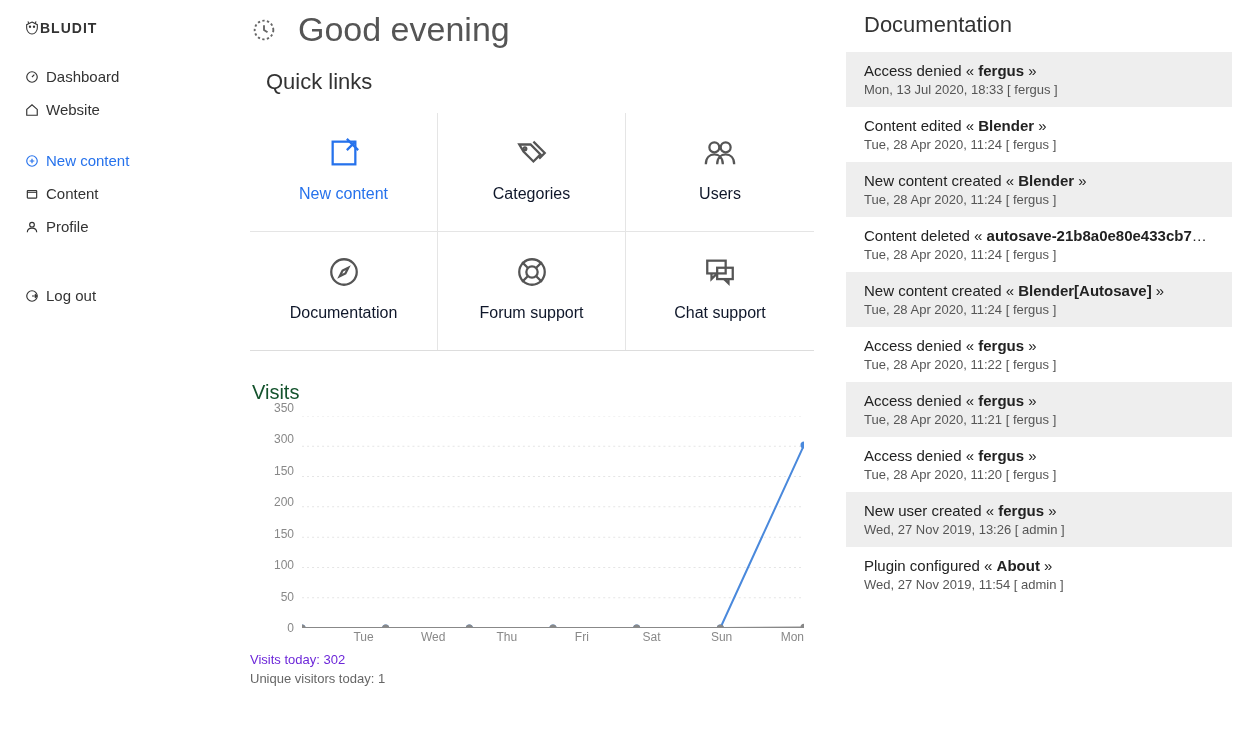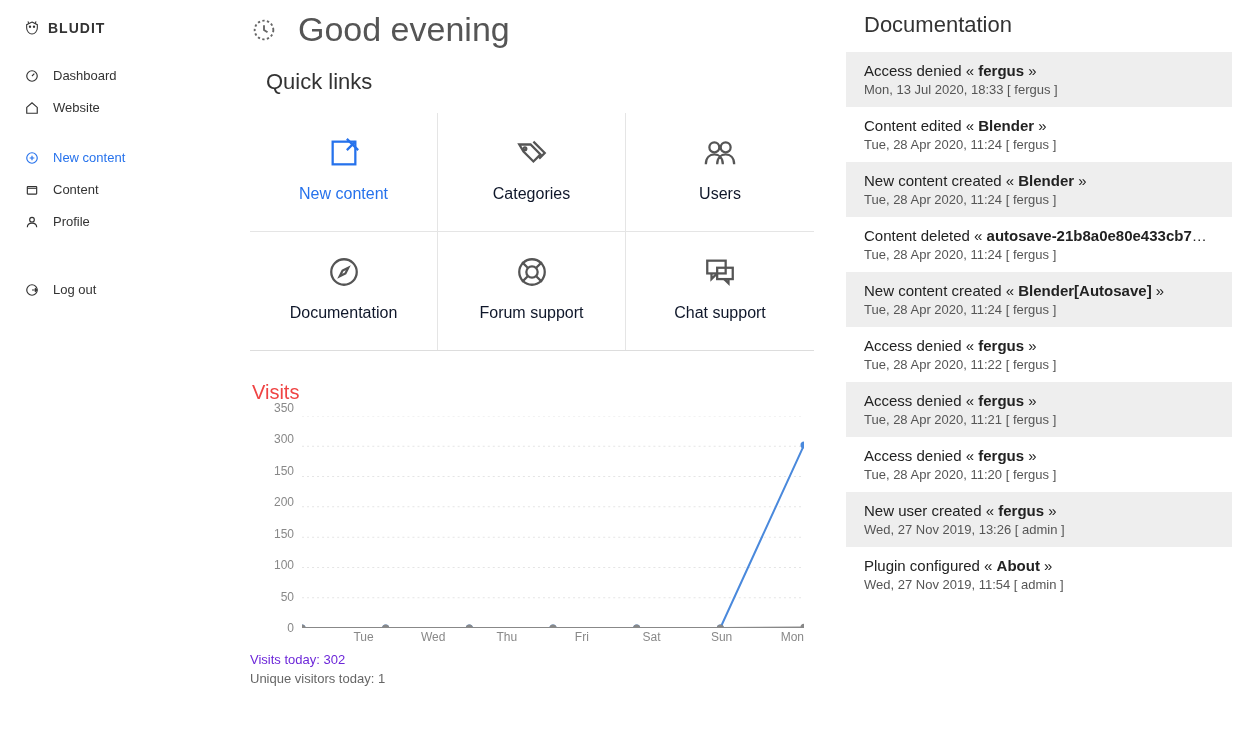--- a/index.html
+++ b/index.html
@@ -12,36 +12,35 @@
   }
   
   .sidebar {
     width: 230px;
     padding: 20px 0 20px 0;
     flex-shrink: 0;
   }
   .logo {
     display: flex;
     align-items: center;
-    gap: 8px;
     padding: 0 24px 24px 24px;
     font-weight: 600;
     letter-spacing: 1px;
     font-size: 14px;
     color: #333;
   }
   .nav-list { list-style: none; }
   .nav-item {
     padding: 8px 24px;
     display: flex;
-    align-items: flex-start;
-    gap: 13px;
+    align-items: flex-end;
+    gap: 6px;
     color: #333;
     cursor: pointer;
-    font-size: 13px;
+    font-size: 15px;
   }
   .nav-item.accent { color: #2672ec; }
   .nav-group-sep { height: 18px; }
   .nav-icon { width: 16px; height: 16px; display: inline-flex; align-items:center; justify-content:center; }
 
   
   .main {
     flex: 1;
     padding: 10px 30px 30px 20px;
     min-width: 0;
@@ -71,21 +70,21 @@
     padding: 22px 10px 28px 10px;
     cursor: pointer;
     position: relative;
   }
   .quicklink:not(:nth-child(3n)) { border-right: 1px solid #e5e5e5; }
   .quicklink:nth-child(-n+3) { border-bottom: 1px solid #e5e5e5; }
   .ql-icon { height: 36px; display:flex; align-items:center; justify-content:center; margin-bottom:14px; color:#555;}
   .ql-label { font-size: 16px; color:#0f172a; }
   .quicklink.accent .ql-icon, .quicklink.accent .ql-label { color:#2672ec; }
 
-  .visits-title { font-size:20px; font-weight:500; color:#ef4444; margin:30px 0 4px 2px; }
+  .visits-title { font-size:20px; font-weight:500; color:#14532d; margin:30px 0 4px 2px; }
   .chart-wrap { position:relative; height:240px; margin-left:2px; }
   .chart-ylabels { position:absolute; left:0; top:0; bottom:20px; width:46px; text-align:right; font-size:12px; color:#888;}
   .chart-ylabel { position:absolute; right:4px; transform:translateY(-50%);}
   .chart-plot { position:absolute; left:50px; right:10px; top:8px; bottom:20px; }
   .chart-grid line { stroke:#e5e5e5; stroke-dasharray:2 3; }
   .chart-line-visits { stroke:#4a89dc; stroke-width:2; fill:none; }
   .chart-line-unique { stroke:#888; stroke-width:2; fill:none; }
   .chart-dot-v { fill:#4a89dc; }
   .chart-dot-u { fill:#888; }
   .chart-xlabels { position:absolute; left:50px; right:10px; bottom:0; height:18px; display:flex; justify-content:space-between; font-size:12px; color:#888;}

